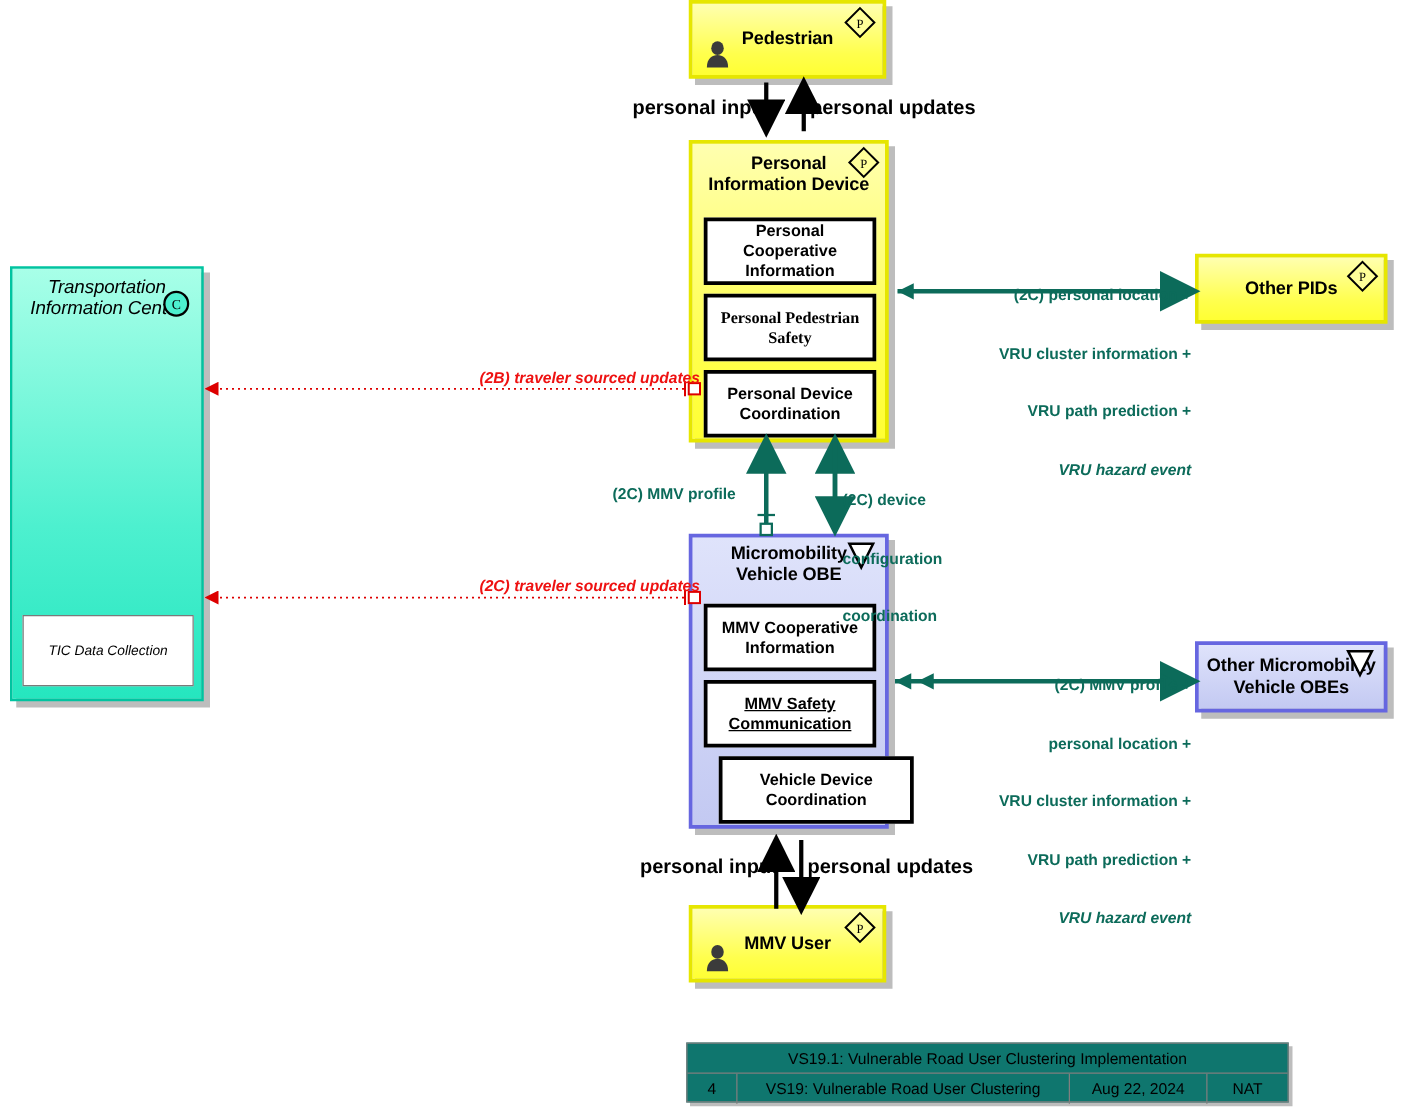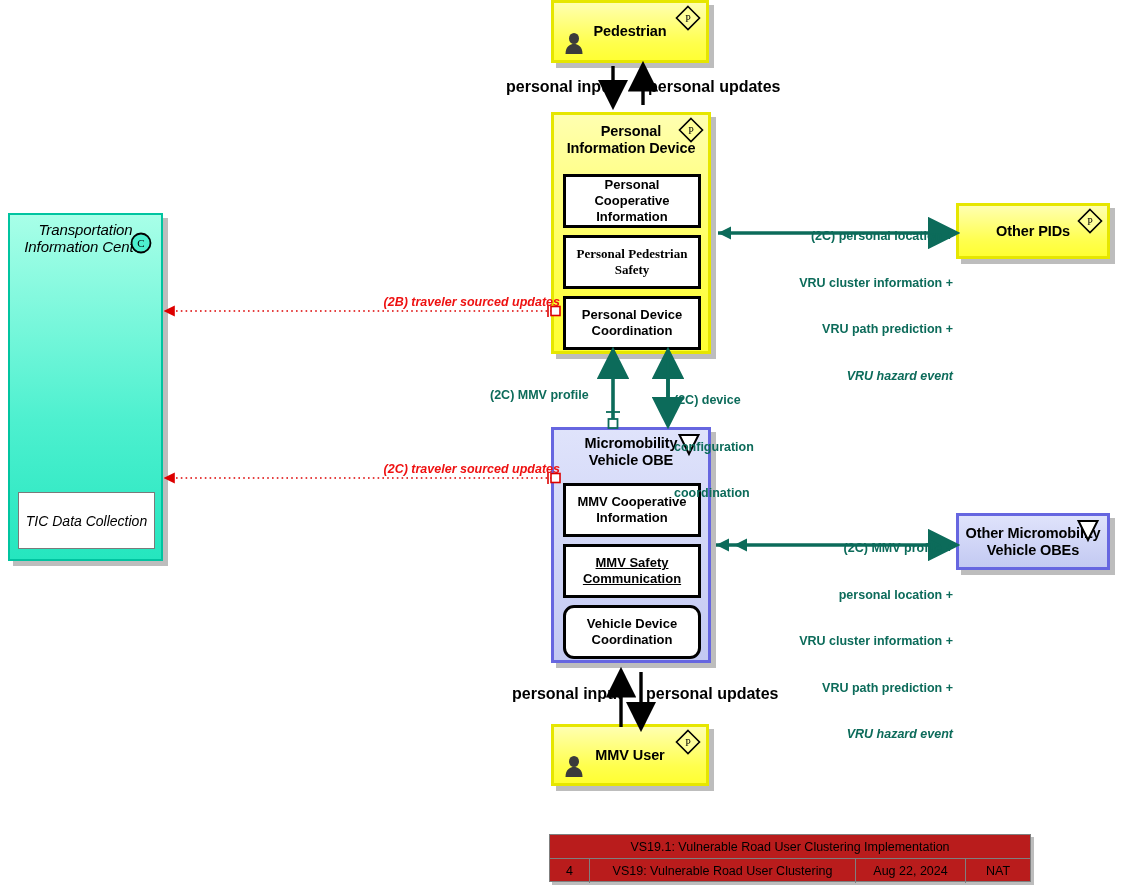--- a/index.html
+++ b/index.html
@@ -19,37 +19,37 @@
   .teal{border:2px solid #00c4a0;background:linear-gradient(180deg,#a8ffe8 0%,#4df0cf 60%,#25e6bf 100%);}
 
   .node-title{font-weight:bold;font-size:14.5px;color:#000;text-align:center;
               line-height:17px;letter-spacing:-0.1px;}
   .node-title.italic{font-style:italic;font-weight:normal;font-size:15px;}
 
   
   .subobj{position:absolute;box-sizing:border-box;background:#ffffff;border:3px solid #000;
           display:flex;align-items:center;justify-content:center;text-align:center;
           font-weight:bold;font-size:13px;line-height:16px;color:#000;}
-  .subobj.plain{border:1px solid #7a7a7a;font-style:italic;font-weight:normal;font-size:14px;}
+  .subobj.plain{border:1px solid #7a7a7a;font-style:italic;font-weight:normal;font-size:11px;}
 
   
   .ic{position:absolute;}
   .ic-person{width:22px;height:23px;}
   .ic-diamond{width:26px;height:26px;}
   .ic-circlec{width:22px;height:22px;}
   .ic-tri{width:24px;height:22px;}
 
   
   .lbl{position:absolute;font-size:12.5px;line-height:15.5px;text-align:right;white-space:pre;}
   .lbl.black{color:#000;font-weight:bold;font-size:16px;}
   .lbl.teal-t{color:#0c6b5a;font-weight:bold;}
   .lbl.red-t{color:#ee1111;font-style:italic;font-weight:bold;font-size:12.5px;}
 
   
-  .titleblock{position:absolute;border:1px solid #7f7f7f;background:#b91c1c;box-sizing:border-box;text-align:center;}
+  .titleblock{position:absolute;border:1px solid #7f7f7f;background:#0f766e;box-sizing:border-box;text-align:center;}
   .tb-row{display:flex;}
   .tb-cell{box-sizing:border-box;display:flex;align-items:center;justify-content:center;
            font-size:12.5px;color:#000;border-right:1px solid #7f7f7f;}
   .tb-cell:last-child{border-right:none;}
   .tb-top{border-bottom:1px solid #7f7f7f;}
   svg{display:block;overflow:visible;}
 </style>
 </head>
 <body>
 
@@ -211,21 +211,21 @@
           <div>MMV Cooperative</div>
           <div>Information</div>
         </span>
     </div>
     <div class="subobj" style="left:9px;top:114px;width:138px;height:54px;text-decoration:underline;">
       <span>
           <div>MMV Safety</div>
           <div>Communication</div>
         </span>
     </div>
-    <div class="subobj" style="left:9px;top:175px;width:138px;height:54px;border-radius:11px;">
+    <div class="subobj" style="left:21px;top:175px;width:156px;height:54px;">
       <span>
           <div>Vehicle Device</div>
           <div>Coordination</div>
         </span>
     </div>
   </div>
 
   <div class="shadow" style="left:961px;top:518px;width:154px;height:57px;"></div>
   <div class="node blue blue-grad" style="left:956px;top:513px;width:154px;height:57px;justify-content:center;z-index:2;">
     <div class="node-title">

